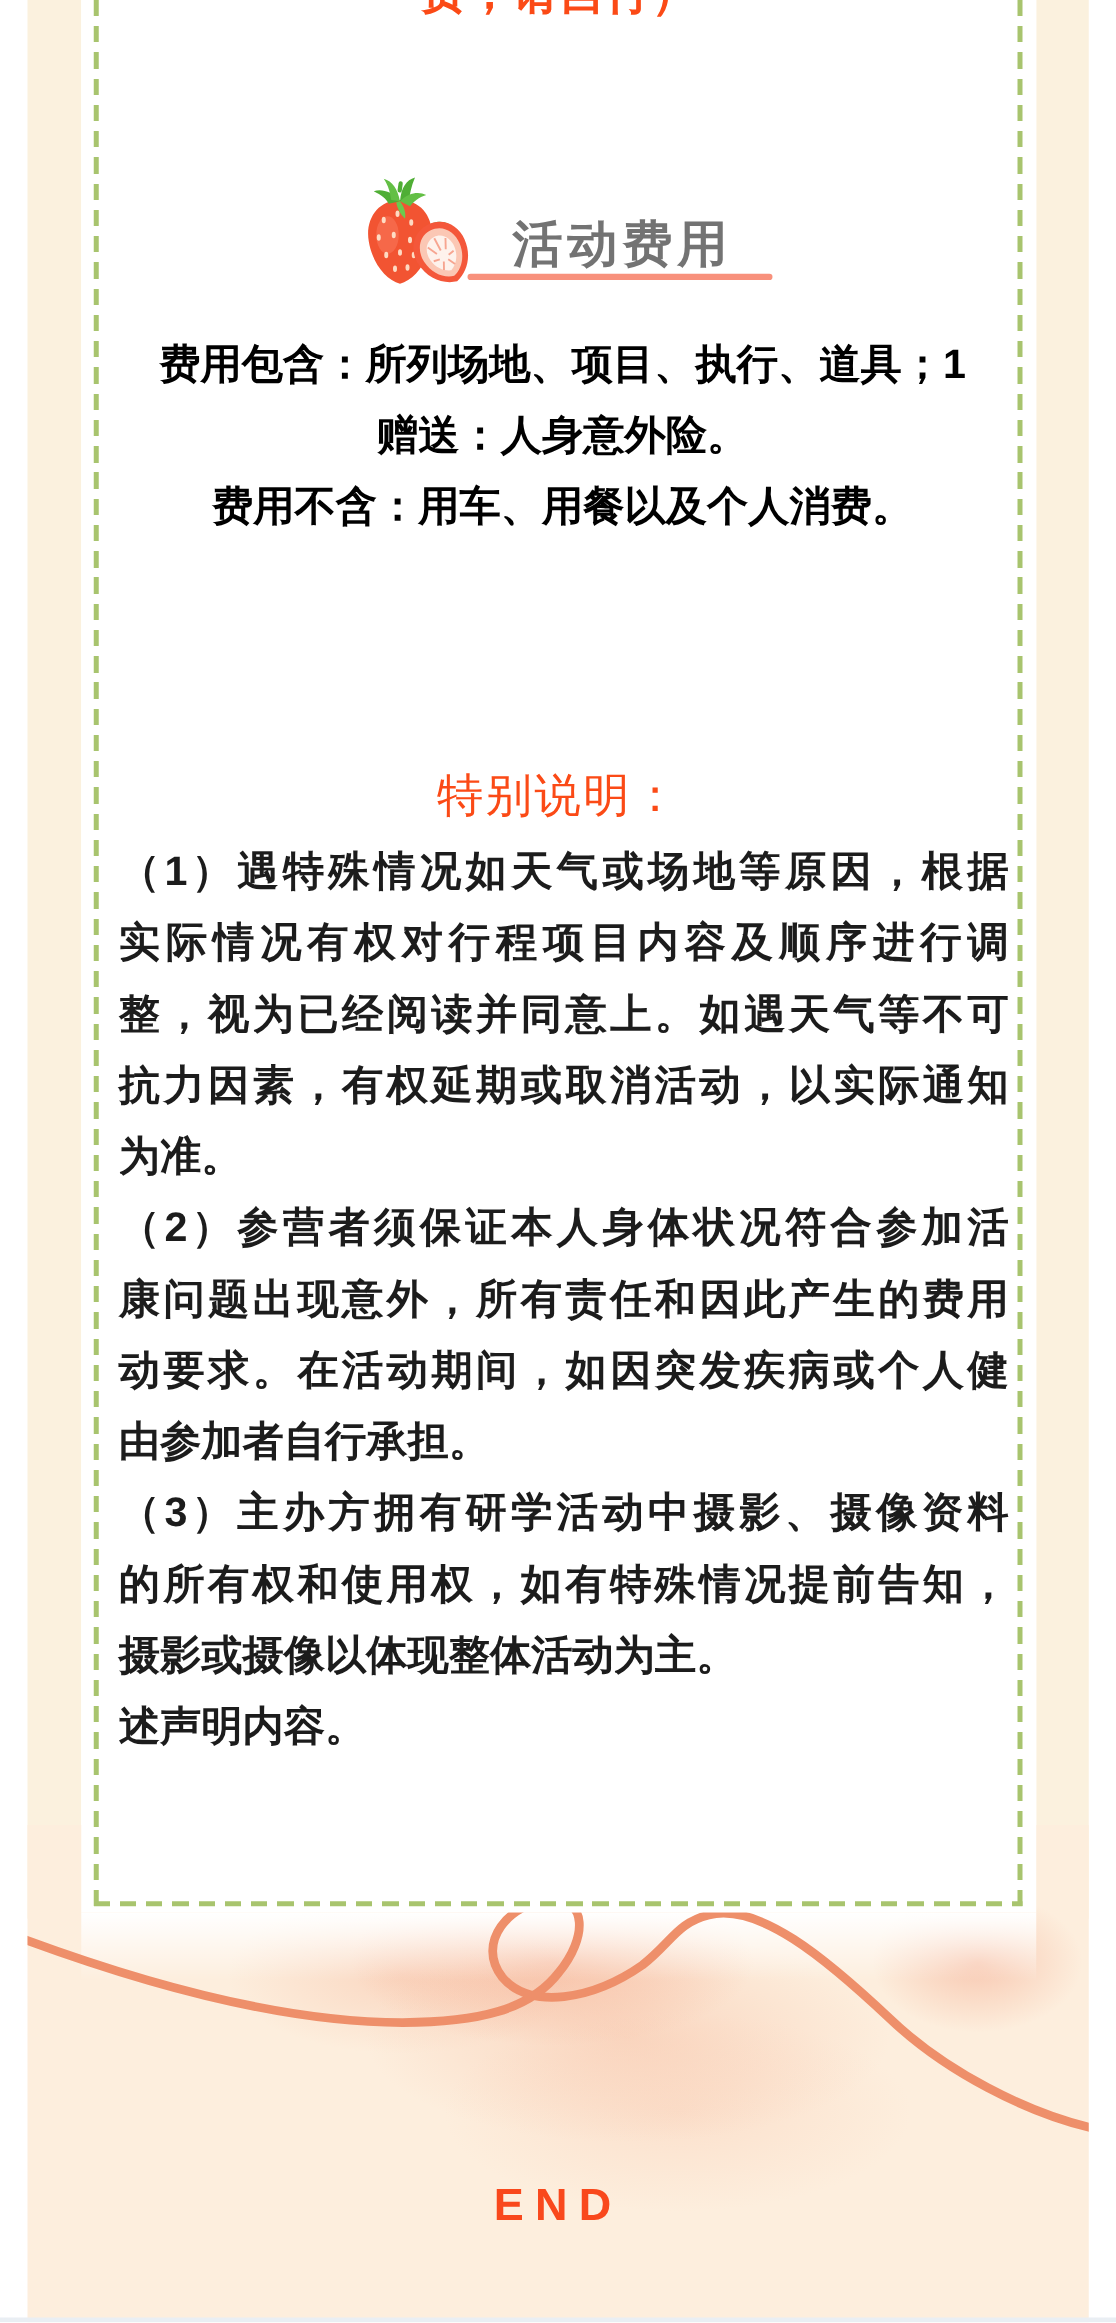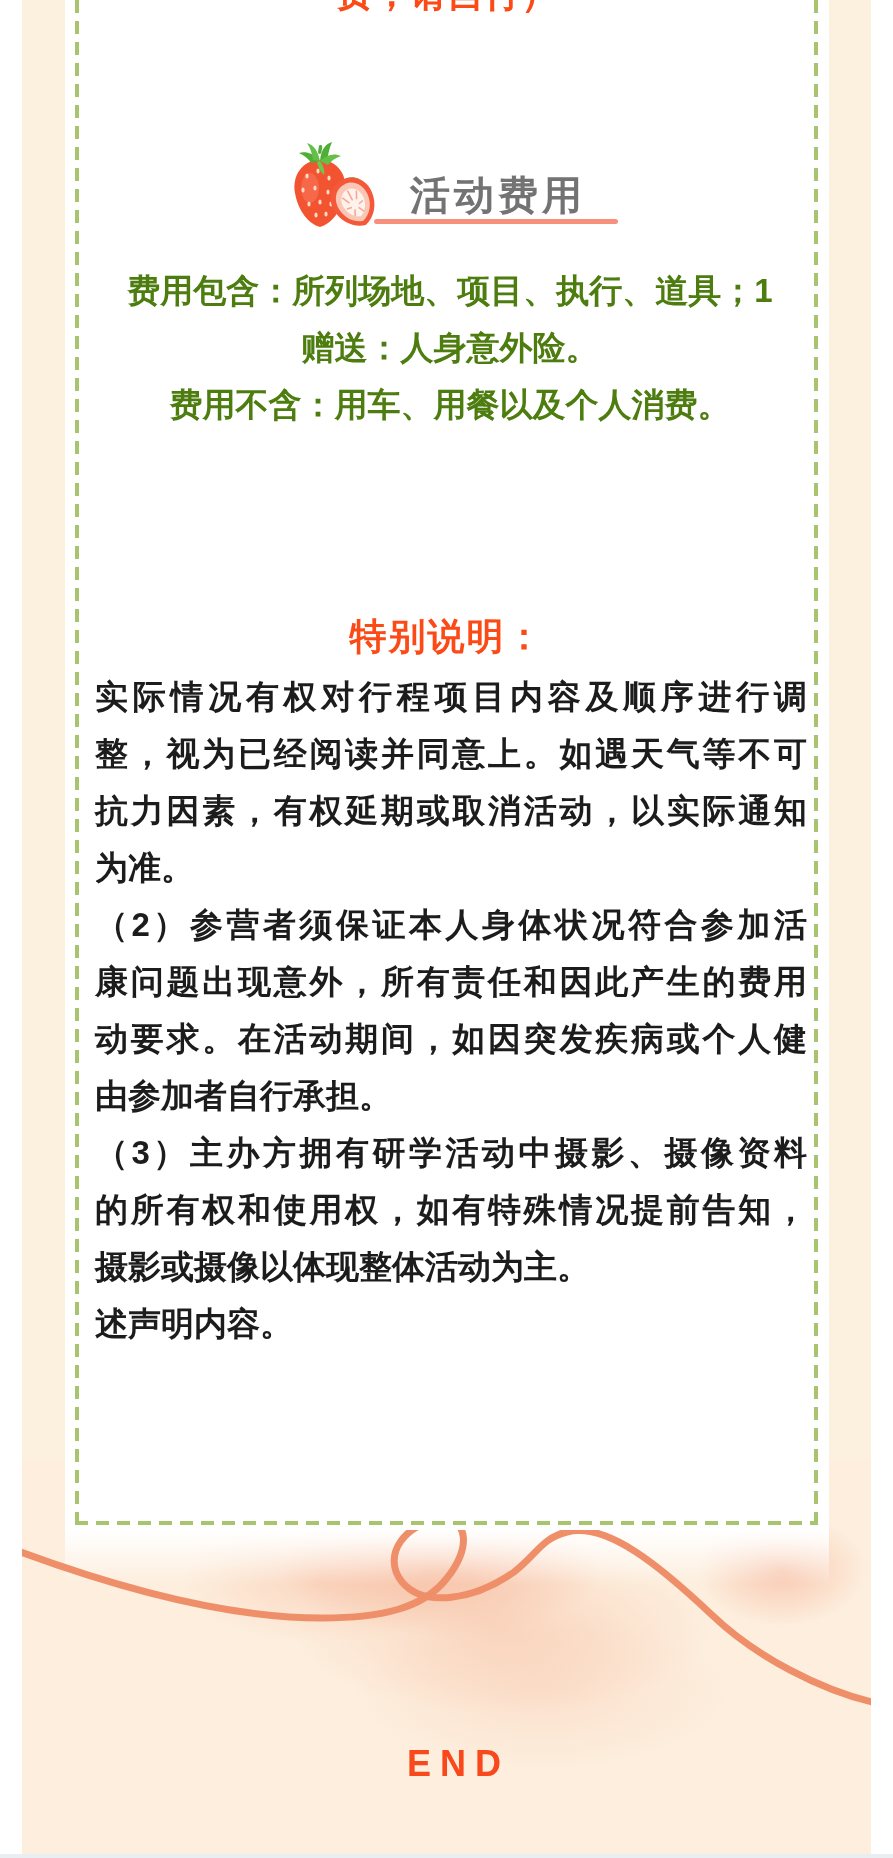--- a/index.html
+++ b/index.html
@@ -27,21 +27,21 @@
       #fdeedd;
     z-index:1;
   }
   .footer-fade{
     position:absolute;left:43px;top:70px;width:764px;height:55px;
     background:linear-gradient(180deg,#ffffff 0%,rgba(255,255,255,0) 100%);
     z-index:2;
   }
   .swirl{position:absolute;left:0;top:0;z-index:3;}
   .end-label{
-    position:absolute;left:12px;top:283px;width:100%;
+    position:absolute;left:0;top:283px;width:100%;
     text-align:center;
     font-size:36px;font-weight:bold;letter-spacing:9px;
     color:#f9481c;z-index:4;
   }
 
   
   .content-box{
     position:absolute;left:65px;top:0;width:764px;height:1530px;
     background:#ffffff;z-index:5;
   }
@@ -74,29 +74,29 @@
     font-size:40px;font-weight:800;color:#737373;letter-spacing:4px;
     z-index:2;
   }
   .strawberry{
     position:absolute;left:222px;top:140px;width:100px;height:92px;z-index:3;
   }
 
   
   .fee-lines{
     position:absolute;left:30px;top:262px;width:710px;
-    font-size:33px;font-weight:600;color:#4d7c0f;line-height:57px;
+    font-size:33px;font-weight:600;color:#000000;line-height:57px;
   }
   .fee-line{text-align:center;}
 
   
   .notes-title{
     position:absolute;left:0;top:612px;width:100%;
     text-align:center;
-    font-size:37px;font-weight:700;color:#fb4a16;letter-spacing:2px;
+    font-size:37px;font-weight:400;color:#fb4a16;letter-spacing:2px;
   }
   .note-lines{
     position:absolute;left:30px;top:668px;width:712px;
     font-size:33px;font-weight:600;color:#1c1c1c;line-height:57px;
   }
   .note-line{
     text-align:justify;text-align-last:justify;
     text-justify:inter-character;
     white-space:nowrap;
   }
@@ -187,20 +187,21 @@
 
     <div class="fee-lines" id="fee-lines">
         <div class="fee-line">费用包含：所列场地、项目、执行、道具；1</div>
         <div class="fee-line">赠送：人身意外险。</div>
         <div class="fee-line">费用不含：用车、用餐以及个人消费。</div>
       </div>
 
     <div class="notes-title">特别说明：</div>
 
     <div class="note-lines" id="note-lines">
+        <div class="note-line">（1）遇特殊情况如天气或场地等原因，根据</div>
         <div class="note-line">实际情况有权对行程项目内容及顺序进行调</div>
         <div class="note-line">整，视为已经阅读并同意上。如遇天气等不可</div>
         <div class="note-line">抗力因素，有权延期或取消活动，以实际通知</div>
         <div class="note-line last">为准。</div>
         <div class="note-line">（2）参营者须保证本人身体状况符合参加活</div>
         <div class="note-line">康问题出现意外，所有责任和因此产生的费用</div>
         <div class="note-line">动要求。在活动期间，如因突发疾病或个人健</div>
         <div class="note-line last">由参加者自行承担。</div>
         <div class="note-line">（3）主办方拥有研学活动中摄影、摄像资料</div>
         <div class="note-line">的所有权和使用权，如有特殊情况提前告知，</div>

